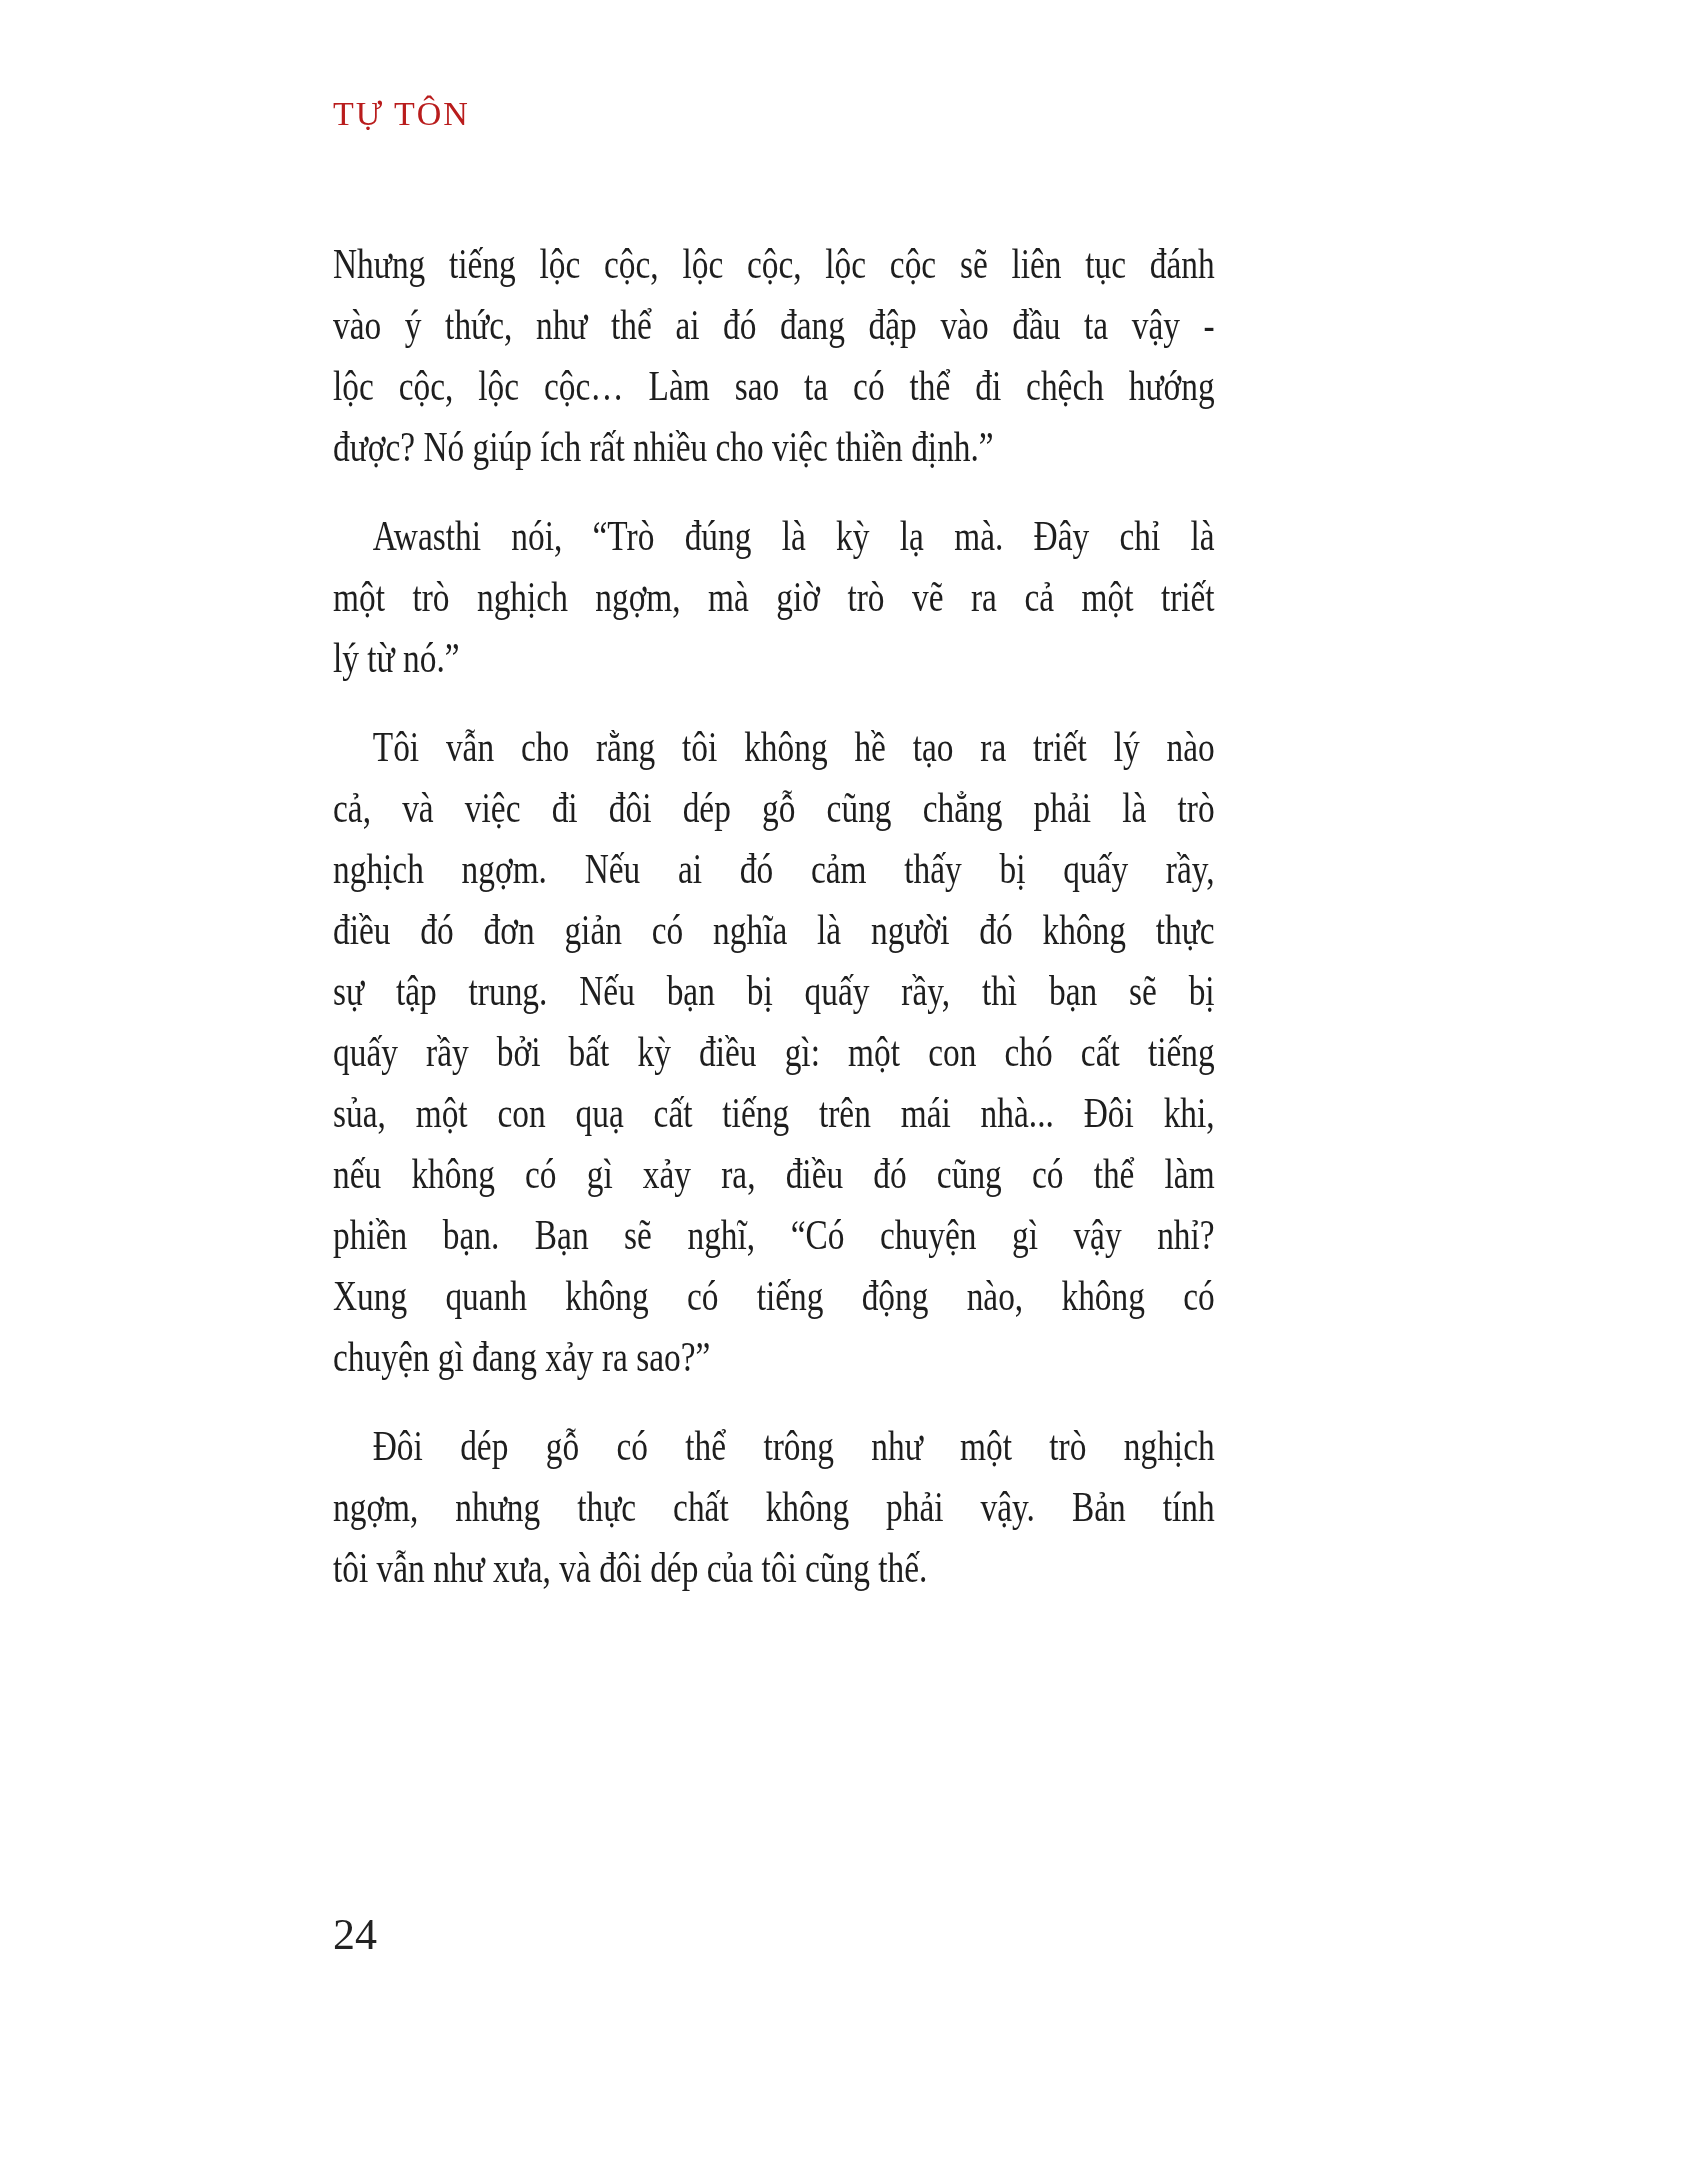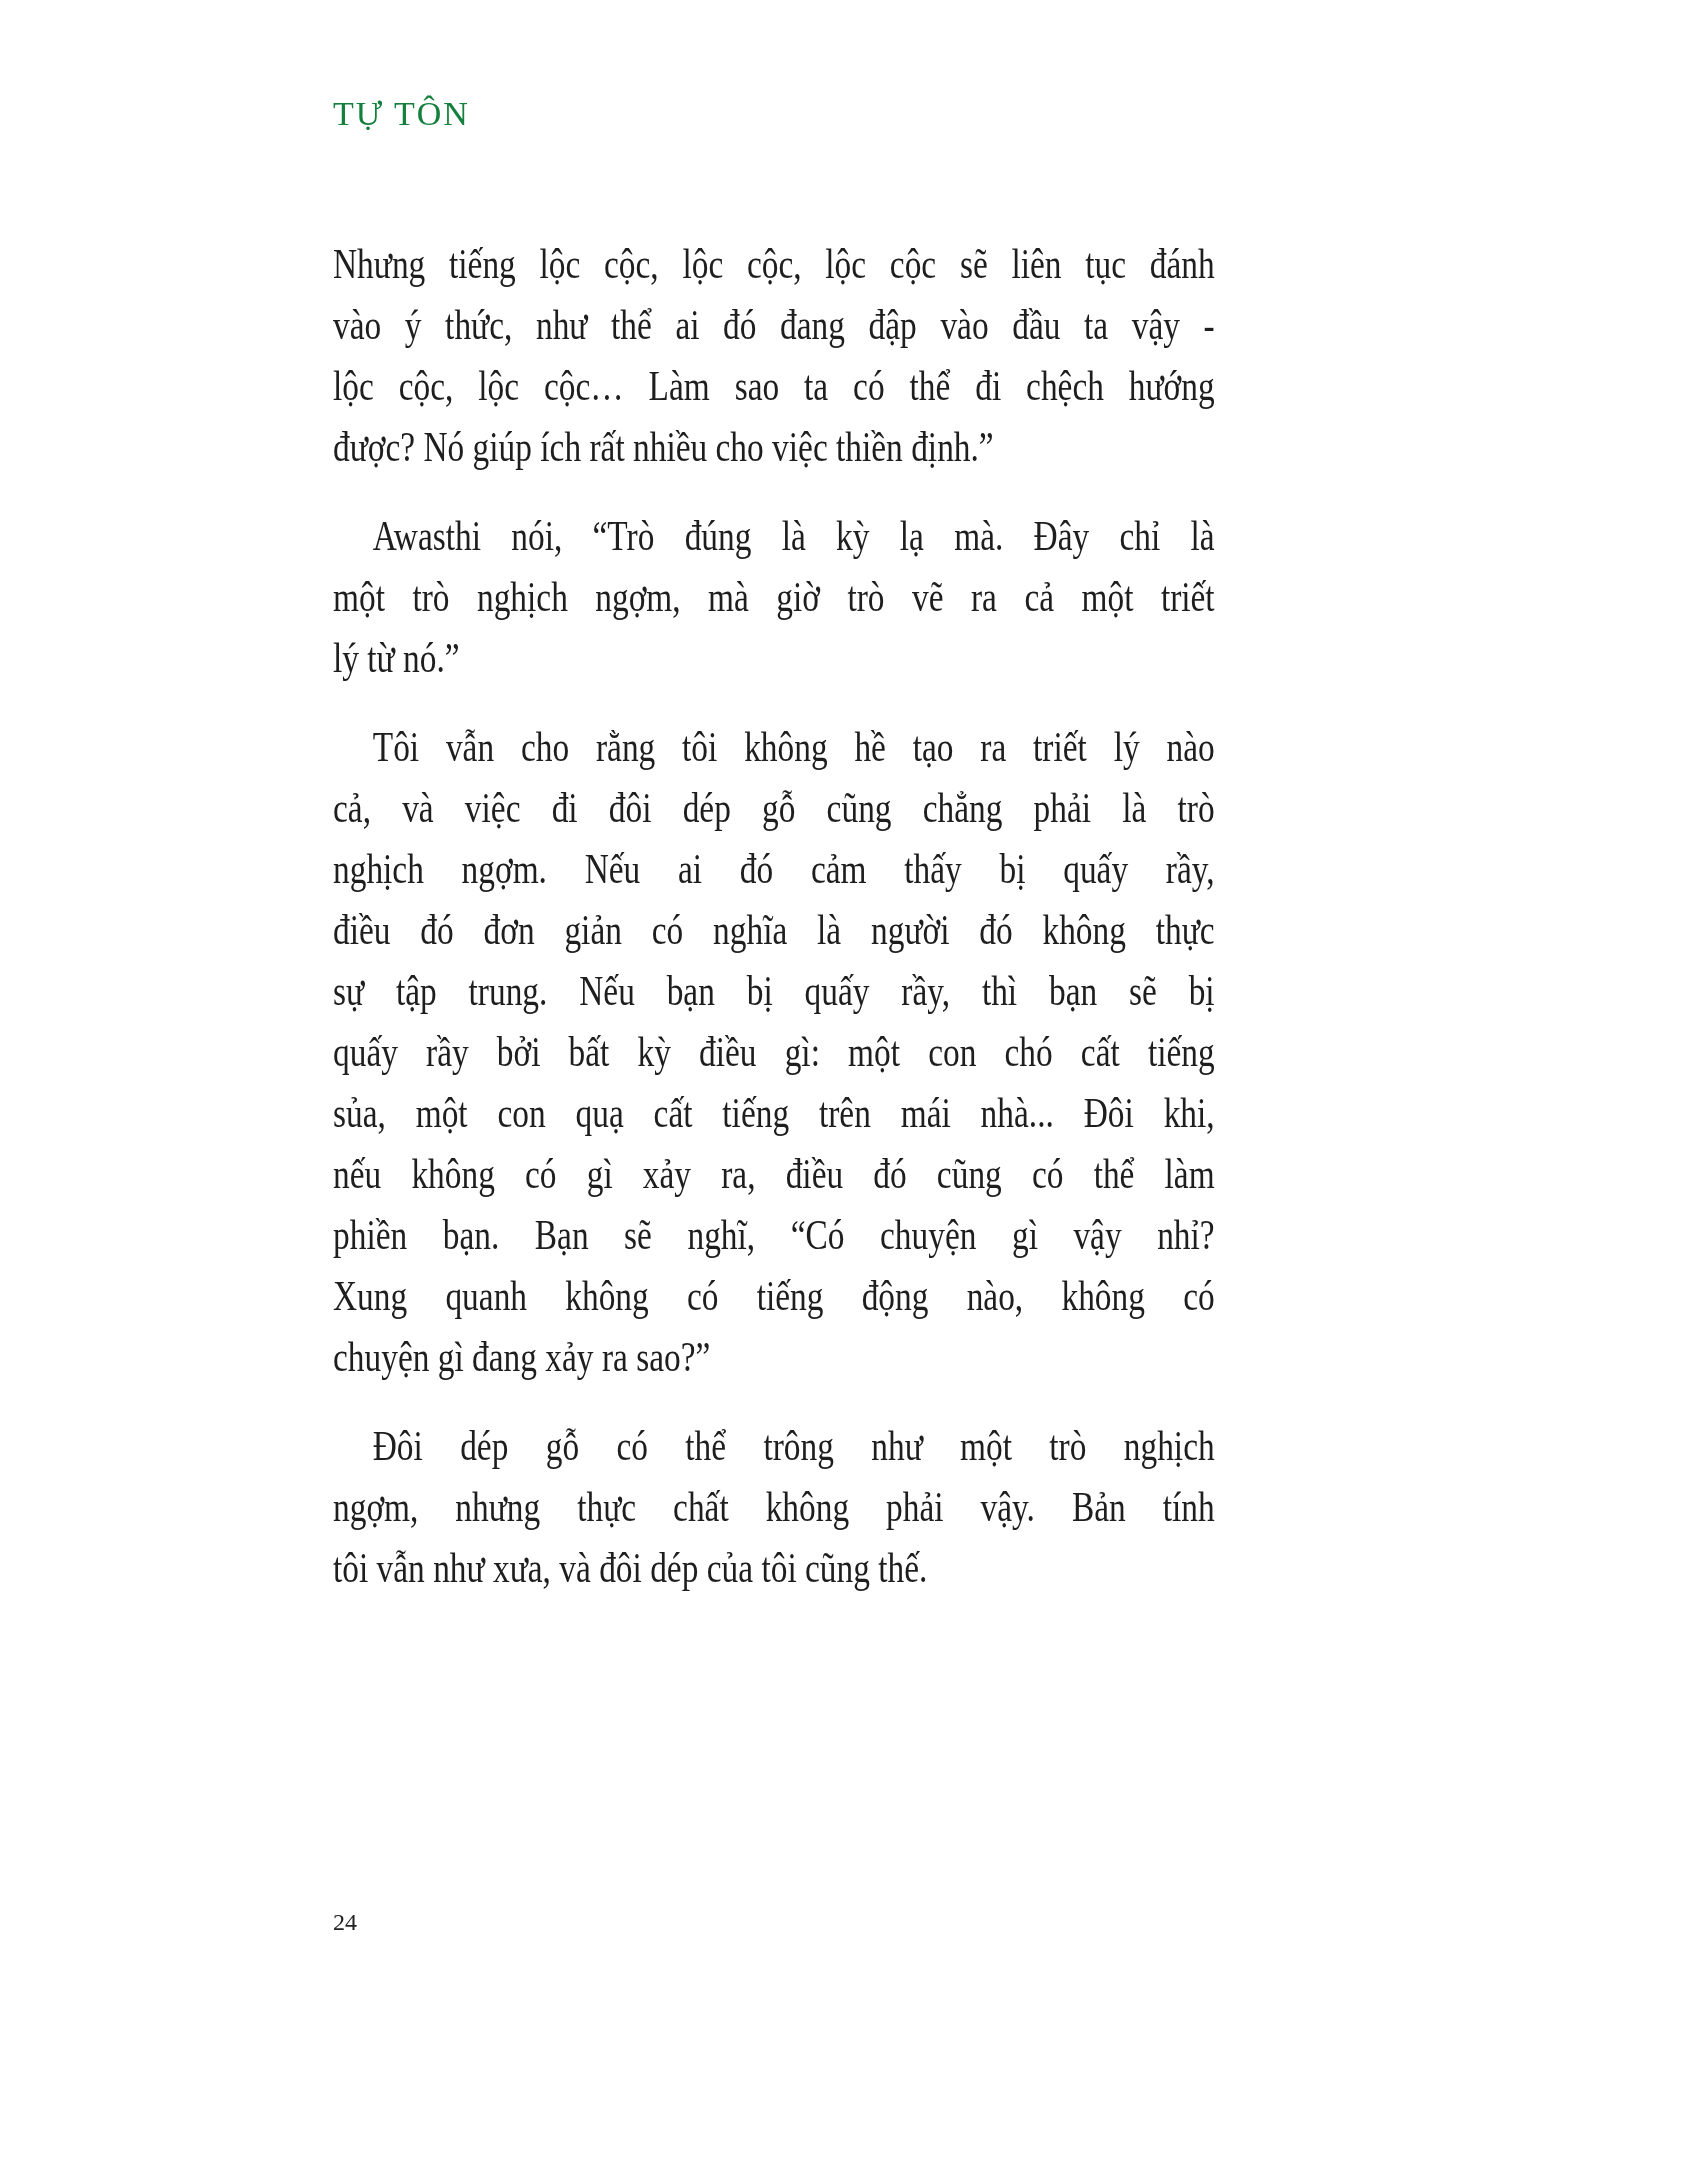--- a/index.html
+++ b/index.html
@@ -14,21 +14,21 @@
     font-family: "Liberation Serif", "DejaVu Serif", serif;
     color: #1e1e1e;
     overflow: hidden;
   }
   .running-header {
     position: absolute;
     left: 333px;
     top: 95px;
     font-size: 34px;
     letter-spacing: 2px;
-    color: #15803d;
+    color: #b91c1c;
   }
   .text-block {
     position: absolute;
     left: 333px;
     top: 234px;
     width: 1109px;
     transform: scaleX(0.795);
     transform-origin: 0 0;
     font-size: 42px;
     line-height: 61px;
@@ -43,21 +43,21 @@
     text-align: justify;
     text-align-last: justify;
   }
   .line.last {
     text-align-last: left;
   }
   .page-number {
     position: absolute;
     left: 333px;
     top: 1909px;
-    font-size: 24px;
+    font-size: 44px;
     color: #222222;
   }
 </style>
 </head>
 <body>
 
 <div class="running-header">TỰ TÔN</div>
 
 <div class="text-block">
     <div class="paragraph">

